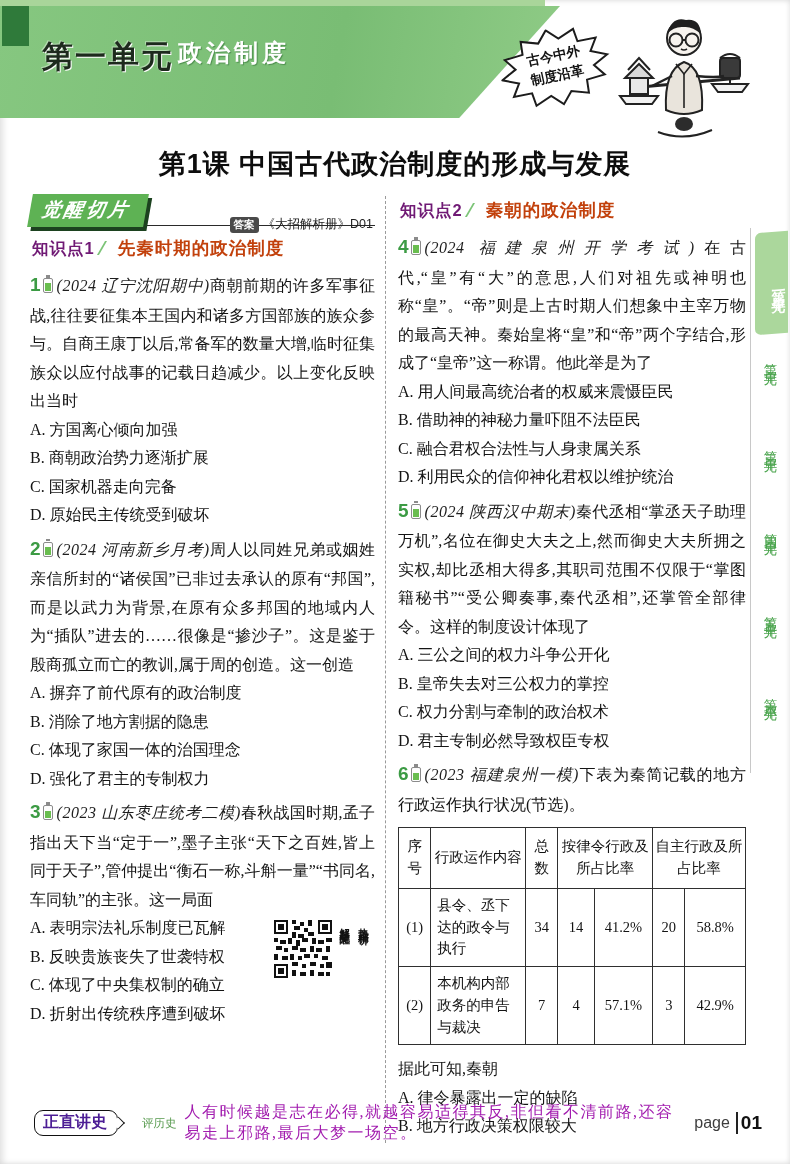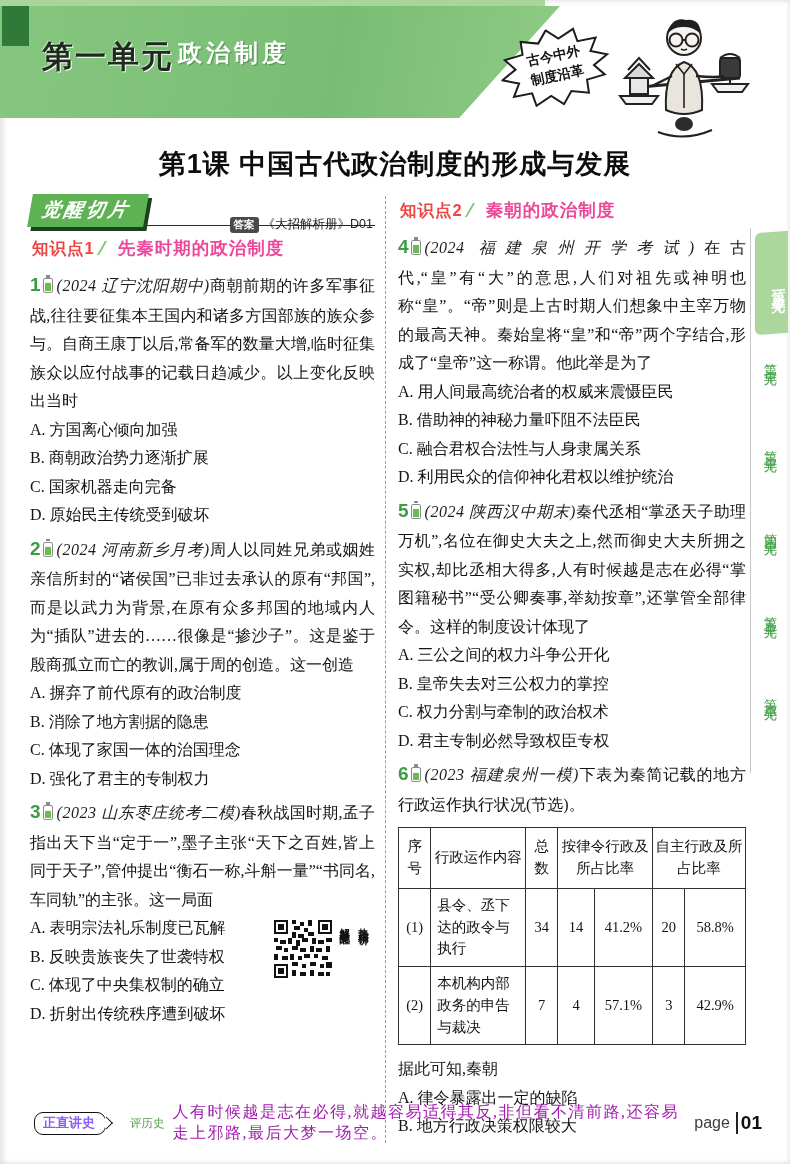--- a/index.html
+++ b/index.html
@@ -26,23 +26,23 @@
   .cols { position:absolute; top:196px; left:30px; width:716px; display:flex; }
   .col-left { width:356px; padding-right:10px; border-right:1px dashed #9a9a9a; }
   .col-right { width:360px; padding-left:12px; }
 
   .sec-head { position:relative; height:30px; border-bottom:1.5px solid #2a2a2a; margin-bottom:10px; }
   .sec-banner { position:absolute; left:0; top:-2px; background:#5eb254; color:#fff; font-family:"Liberation Sans",sans-serif; font-weight:bold; font-style:italic; font-size:19px; letter-spacing:3px; padding:3px 16px 4px 12px; transform:skewX(-10deg); box-shadow:4px 4px 0 #1c421f; }
   .answer-ref { position:absolute; right:2px; top:20px; font-size:12.5px; color:#222; font-family:Liberation Sans, sans-serif; }
   .answer-badge { display:inline-block; background:#4a4a4a; color:#fff; font-size:10.5px; border-radius:3px; padding:1px 4px; margin-right:4px; font-weight:bold; }
 
   .kp-row { display:flex; align-items:baseline; margin:8px 0 8px 2px; }
-  .kp-label { color:#ef4444; font-family:"Liberation Sans",sans-serif; font-weight:bold; font-size:16.5px; letter-spacing:1px; }
+  .kp-label { color:#701a75; font-family:"Liberation Sans",sans-serif; font-weight:bold; font-size:16.5px; letter-spacing:1px; }
   .kp-slash { width:10px; height:2px; margin:0 7px 0 6px; border-left:2px solid #7cc477; transform:skewX(-30deg); height:14px; align-self:center; }
-  .kp-title { font-family:"Liberation Sans",sans-serif; font-weight:bold; font-size:17.5px; color:#ec4899; letter-spacing:1px; }
+  .kp-title { font-family:"Liberation Sans",sans-serif; font-weight:bold; font-size:17.5px; color:#c2410c; letter-spacing:1px; }
 
   .question { position:relative; font-size:16px; line-height:1.78; color:#141414; text-align:justify; margin-bottom:2px; }
   .q-no { color:#3c9b44; font-family:"Liberation Sans",sans-serif; font-weight:bold; font-size:19px; margin-right:1px; }
   .battery { display:inline-block; position:relative; width:10px; height:15px; border:1.2px solid #8b8b8b; border-radius:2px; margin:0 4px 0 1px; vertical-align:-2px; background:#fdfdfd; }
   .battery::before { content:""; position:absolute; top:-4px; left:2px; width:4px; height:2.5px; background:#8b8b8b; }
   .battery-fill { position:absolute; bottom:1px; left:1px; right:1px; height:58%; background:#69bd4f; }
   .q-source { color:#1e1e1e; font-style:italic; letter-spacing:.5px; }
   .options div { line-height:1.78; }
 
   
@@ -56,21 +56,21 @@
   .qtable th { padding:8px 2px; }
   .qtable td.cell-content { text-align:left; padding:6px 6px; }
 
   
   .side-tabs { position:absolute; right:0; top:228px; width:40px; height:545px; border-left:1px solid #c8c8c8; }
   .tab-active { position:absolute; top:4px; left:4px; width:33px; height:102px; background:#abd79c; border-radius:6px 0 0 6px; color:#ffffff; writing-mode:vertical-rl; text-align:center; font-family:"Liberation Sans",sans-serif; font-weight:bold; font-size:14px; letter-spacing:3px; padding-top:6px; transform:skewY(-4deg); }
   .tab-item { position:absolute; left:10px; writing-mode:vertical-rl; color:#4aa44d; font-family:"Liberation Sans",sans-serif; font-size:13.5px; letter-spacing:3px; }
 
   
   .footer { position:absolute; left:34px; right:28px; bottom:20px; display:flex; align-items:center; }
-  .brand { position:relative; border:1.6px solid #111; border-radius:9px; padding:1px 10px 2px 8px; font-family:"Liberation Sans",sans-serif; font-weight:bold; font-size:13px; color:#8b5cf6; background:#fff; }
+  .brand { position:relative; border:1.6px solid #111; border-radius:9px; padding:1px 10px 2px 8px; font-family:"Liberation Sans",sans-serif; font-weight:bold; font-size:16px; color:#4c1d95; background:#fff; }
   .brand::after { content:""; position:absolute; right:-6px; top:50%; width:8px; height:8px; background:#fff; border-top:1.6px solid #111; border-right:1.6px solid #111; transform:translateY(-50%) rotate(45deg); }
   .footer-label { margin:0 8px 0 24px; font-size:11.5px; color:#579a4e; }
   .footer-quote { flex:1; font-size:16px; color:#a21caf; letter-spacing:1.5px; }
   .page-indicator { display:flex; align-items:center; font-family:"Liberation Sans",sans-serif; margin-left:10px; }
   .page-word { font-size:16px; color:#3d3d3d; margin-right:6px;text-align:center; }
   .page-bar { width:2px; height:22px; background:#222; margin-right:3px; }
   .page-num { font-size:19px; font-weight:bold; color:#111; }
 </style>
 </head>
 <body>
@@ -200,21 +200,21 @@
         <span class="q-no">4</span><span class="battery"><span class="battery-fill"></span></span><span class="q-source">(2024 福建泉州开学考试)</span><span>在古代,“皇”有“大”的意思,人们对祖先或神明也称“皇”。“帝”则是上古时期人们想象中主宰万物的最高天神。秦始皇将“皇”和“帝”两个字结合,形成了“皇帝”这一称谓。他此举是为了</span>
         <div class="options">
           <div>A. 用人间最高统治者的权威来震慑臣民</div>
           <div>B. 借助神的神秘力量吓阻不法臣民</div>
           <div>C. 融合君权合法性与人身隶属关系</div>
           <div>D. 利用民众的信仰神化君权以维护统治</div>
         </div>
       </div>
 
       <div class="question">
-        <span class="q-no">5</span><span class="battery"><span class="battery-fill"></span></span><span class="q-source">(2024 陕西汉中期末)</span><span>秦代丞相“掌丞天子助理万机”,名位在御史大夫之上,然而御史大夫所拥之实权,却比丞相大得多,人有时候越是志在必得“掌图籍秘书”“受公卿奏事,举劾按章”,还掌管全部律令。这样的制度设计体现了</span>
+        <span class="q-no">5</span><span class="battery"><span class="battery-fill"></span></span><span class="q-source">(2024 陕西汉中期末)</span><span>秦代丞相“掌丞天子助理万机”,名位在御史大夫之上,然而御史大夫所拥之实权,却比丞相大得多,其职司范围不仅限于“掌图籍秘书”“受公卿奏事,秦代丞相”,还掌管全部律令。这样的制度设计体现了</span>
         <div class="options">
           <div>A. 三公之间的权力斗争公开化</div>
           <div>B. 皇帝失去对三公权力的掌控</div>
           <div>C. 权力分割与牵制的政治权术</div>
           <div>D. 君主专制必然导致权臣专权</div>
         </div>
       </div>
 
       <div class="question">
         <span class="q-no">6</span><span class="battery"><span class="battery-fill"></span></span><span class="q-source">(2023 福建泉州一模)</span><span>下表为秦简记载的地方行政运作执行状况(节选)。</span>

